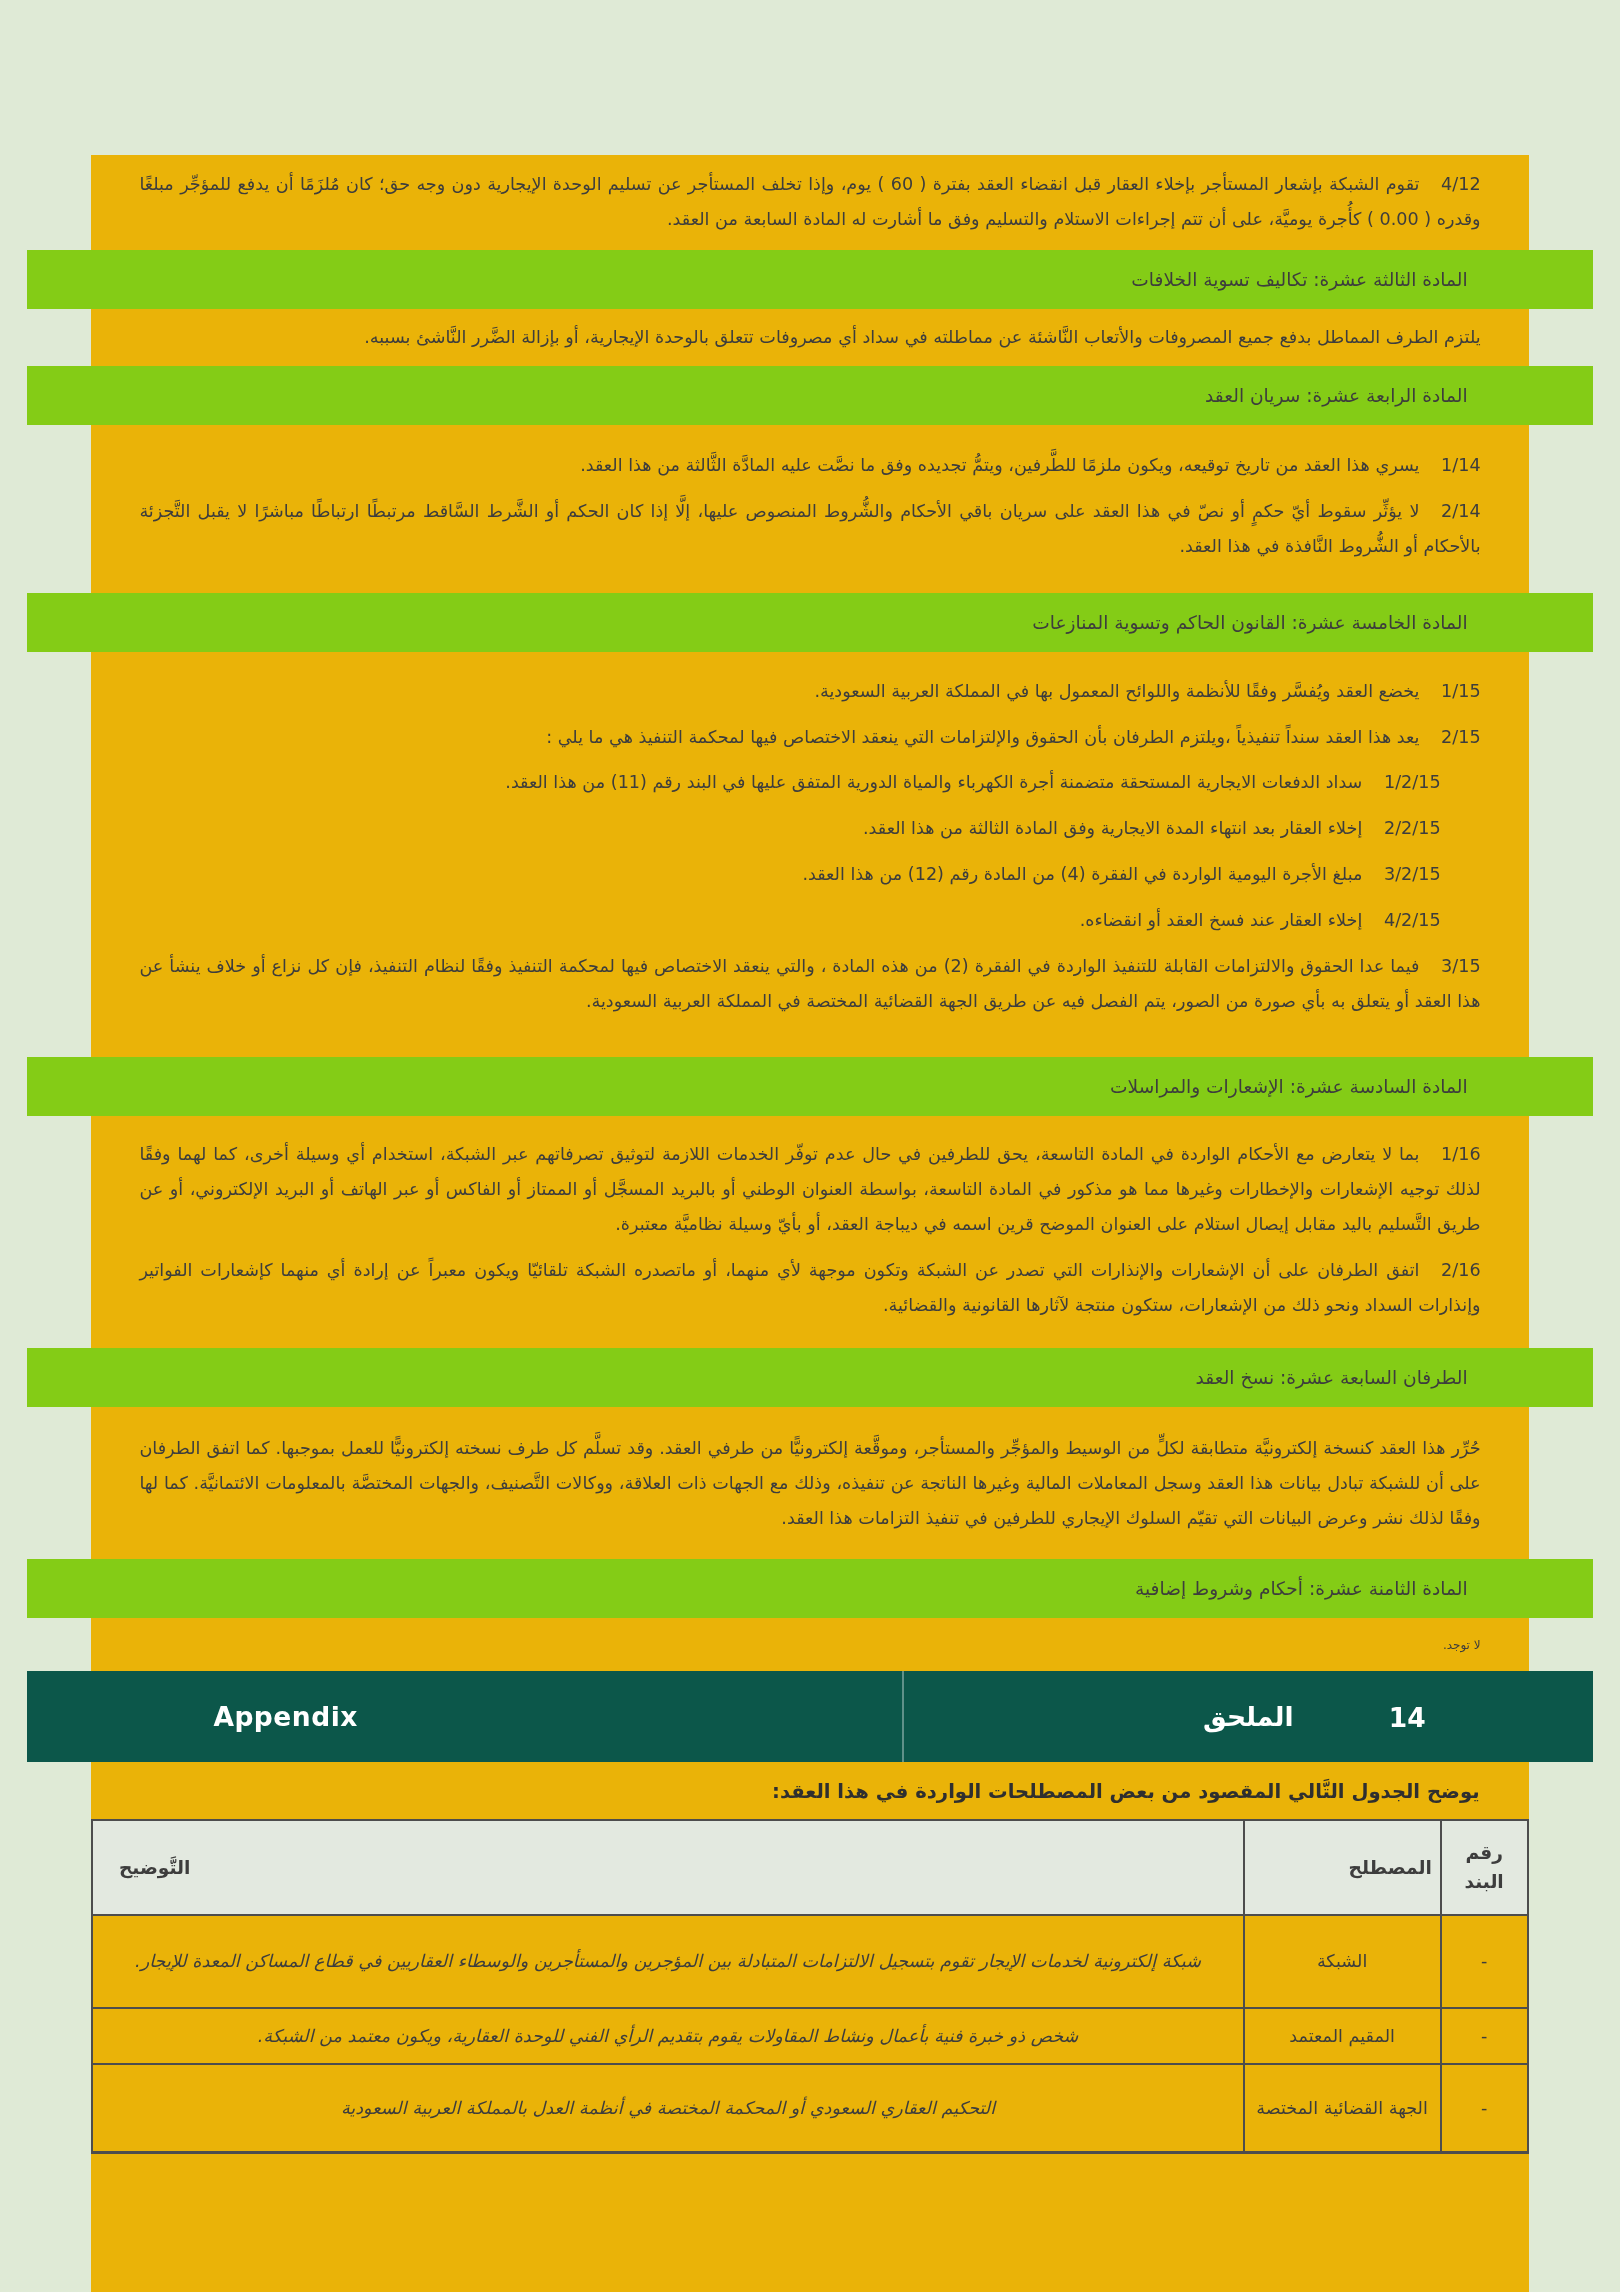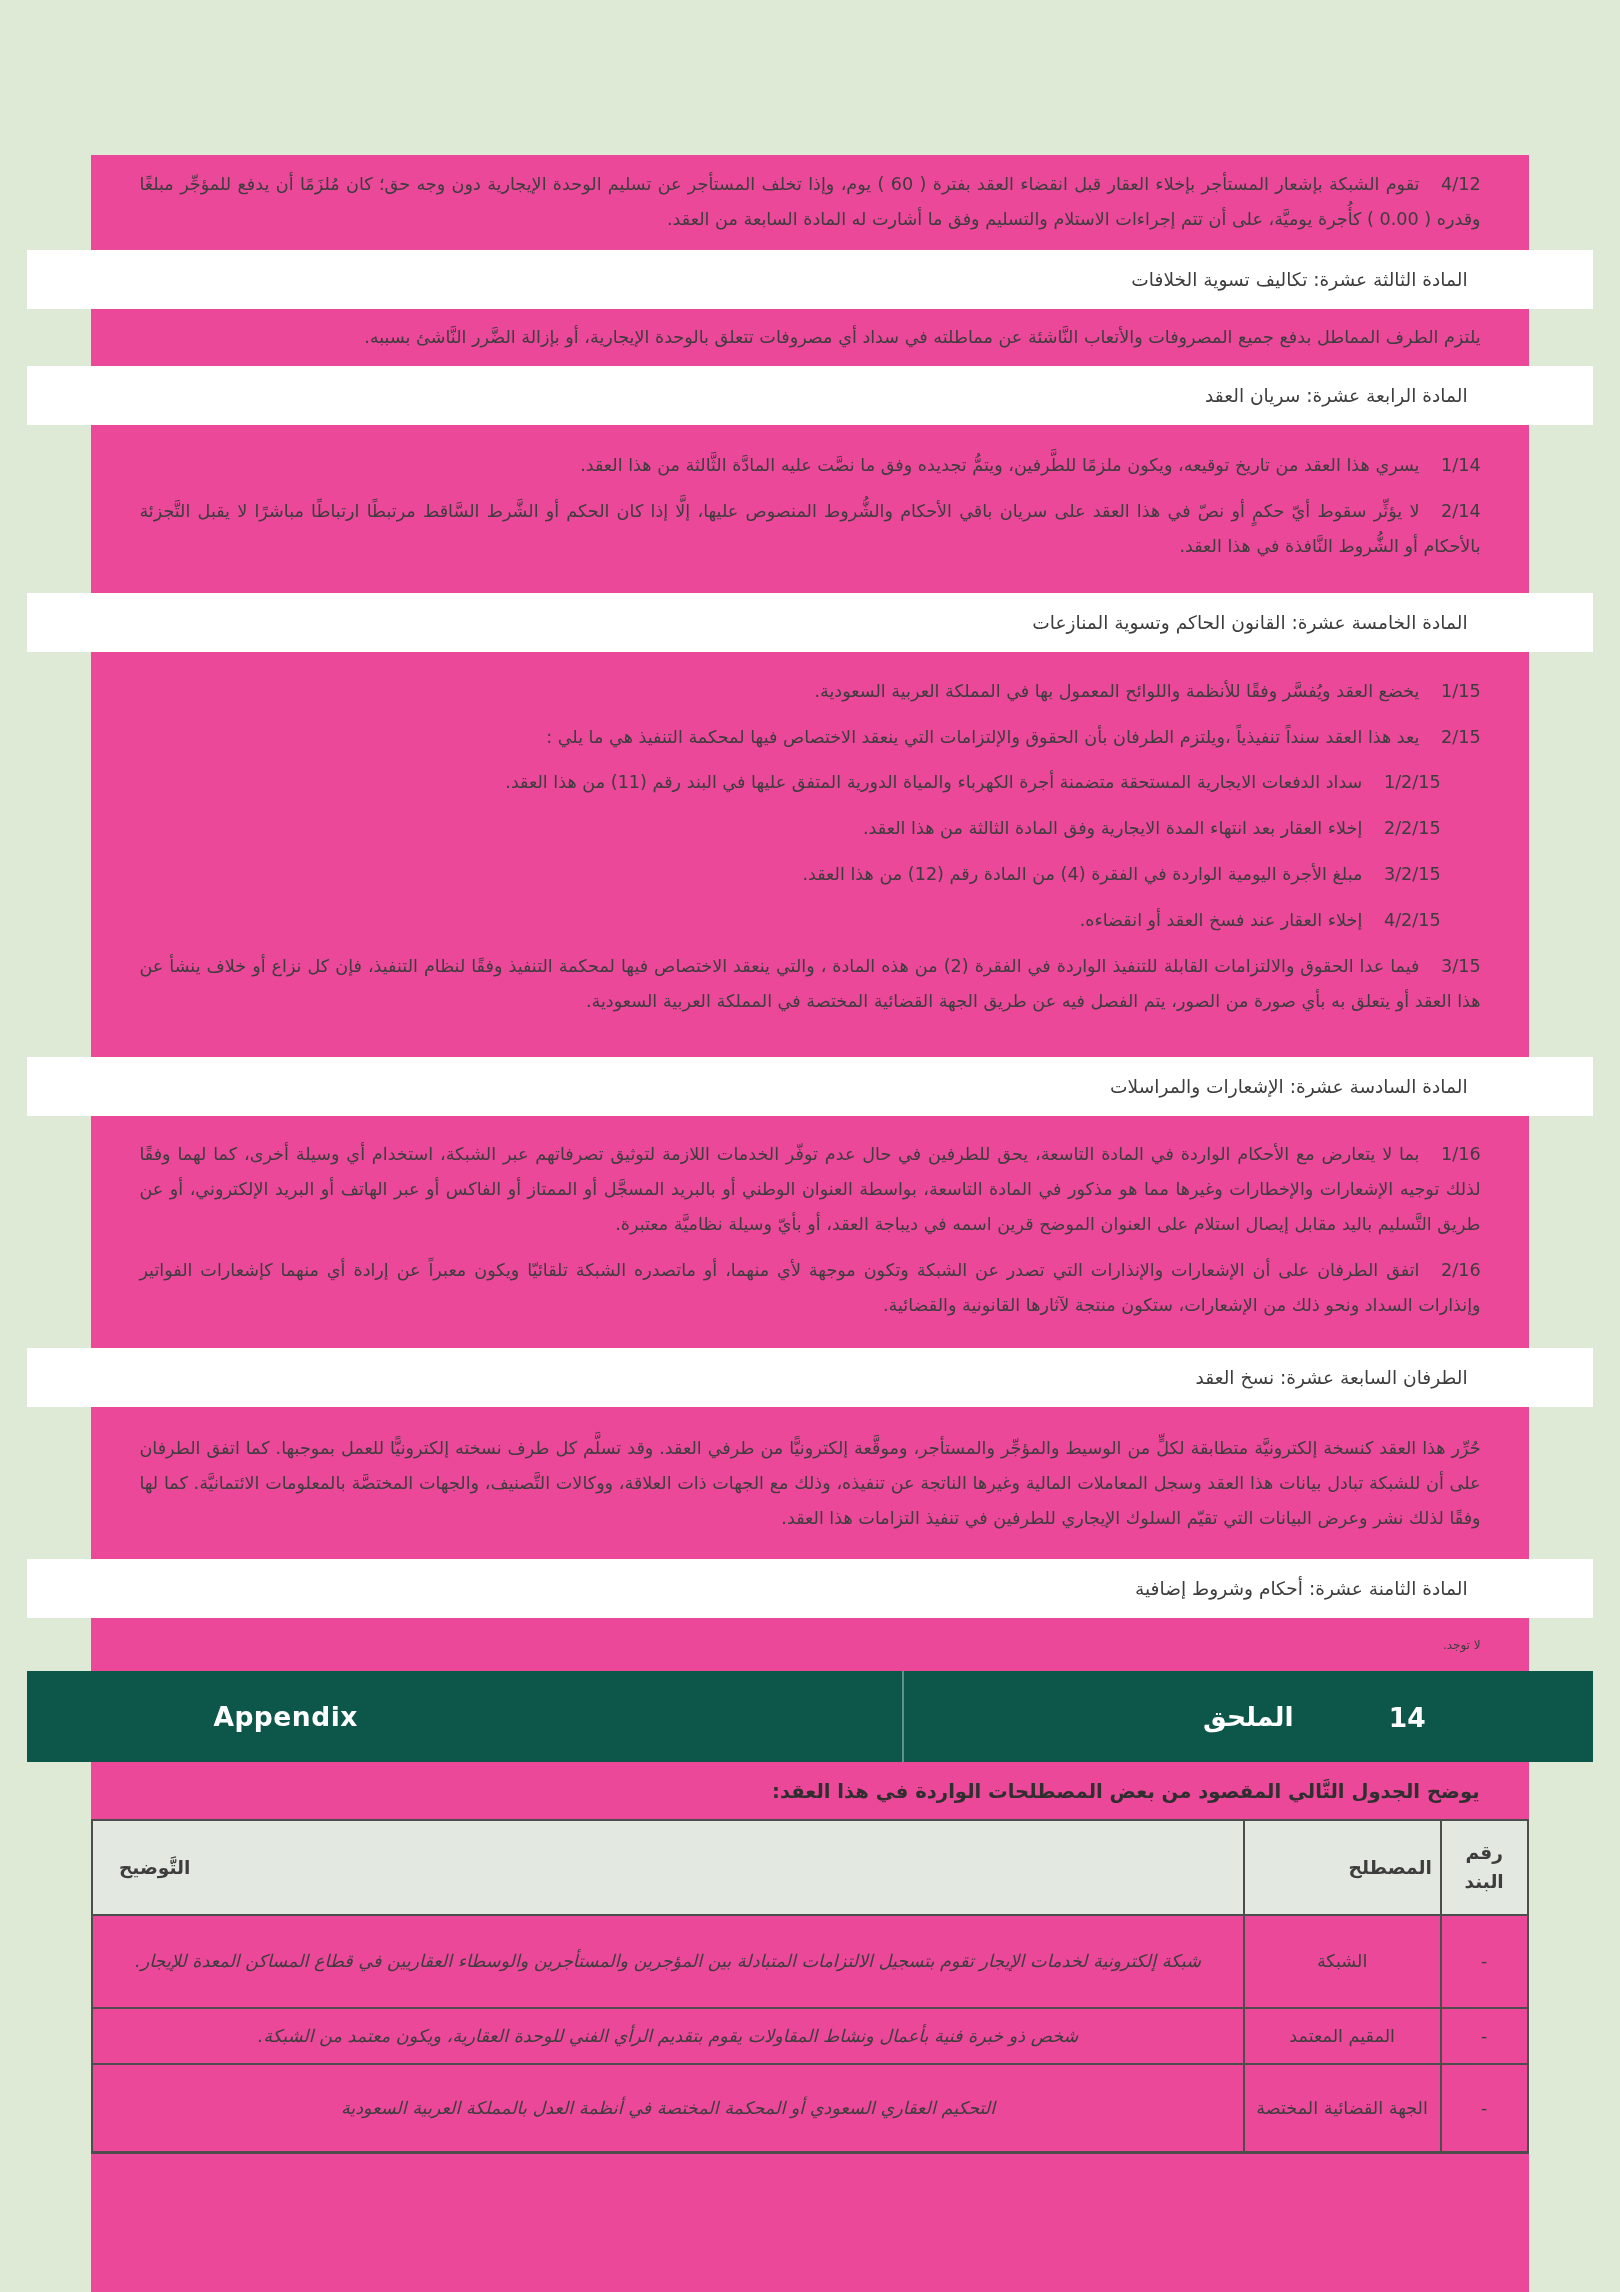--- a/index.html
+++ b/index.html
@@ -6,23 +6,23 @@
   body{
     width:1620px;height:2293px;
     background:#dfead6;
     font-family:"DejaVu Sans", sans-serif;
     color:#3d3d3d;
     position:relative;
     overflow:hidden;
   }
   .page{width:100%;height:100%;direction:rtl;}
   .doc{margin:155px 27.4px 0 27.4px;}
-  .white{background:#ec4899;margin:0 64px;overflow:hidden;}
+  .white{background:#eab308;margin:0 64px;overflow:hidden;}
   .bar{
-    height:59px;background:#ffffff;
+    height:59px;background:#84cc16;
     display:flex;align-items:center;
     padding-right:125px;
     font-size:18.6px;color:#3d3d3d;
   }
   .h85{height:83px}.h58{height:57px}.h148{height:145px}.h391{height:383px}
   .h215{height:211px}.h131{height:128px}.h54{height:53px}.h481{height:580px}
   .flexc{display:flex;align-items:center;}
   .item{
     padding:0 48px;
     font-size:17.6px;line-height:35px;

